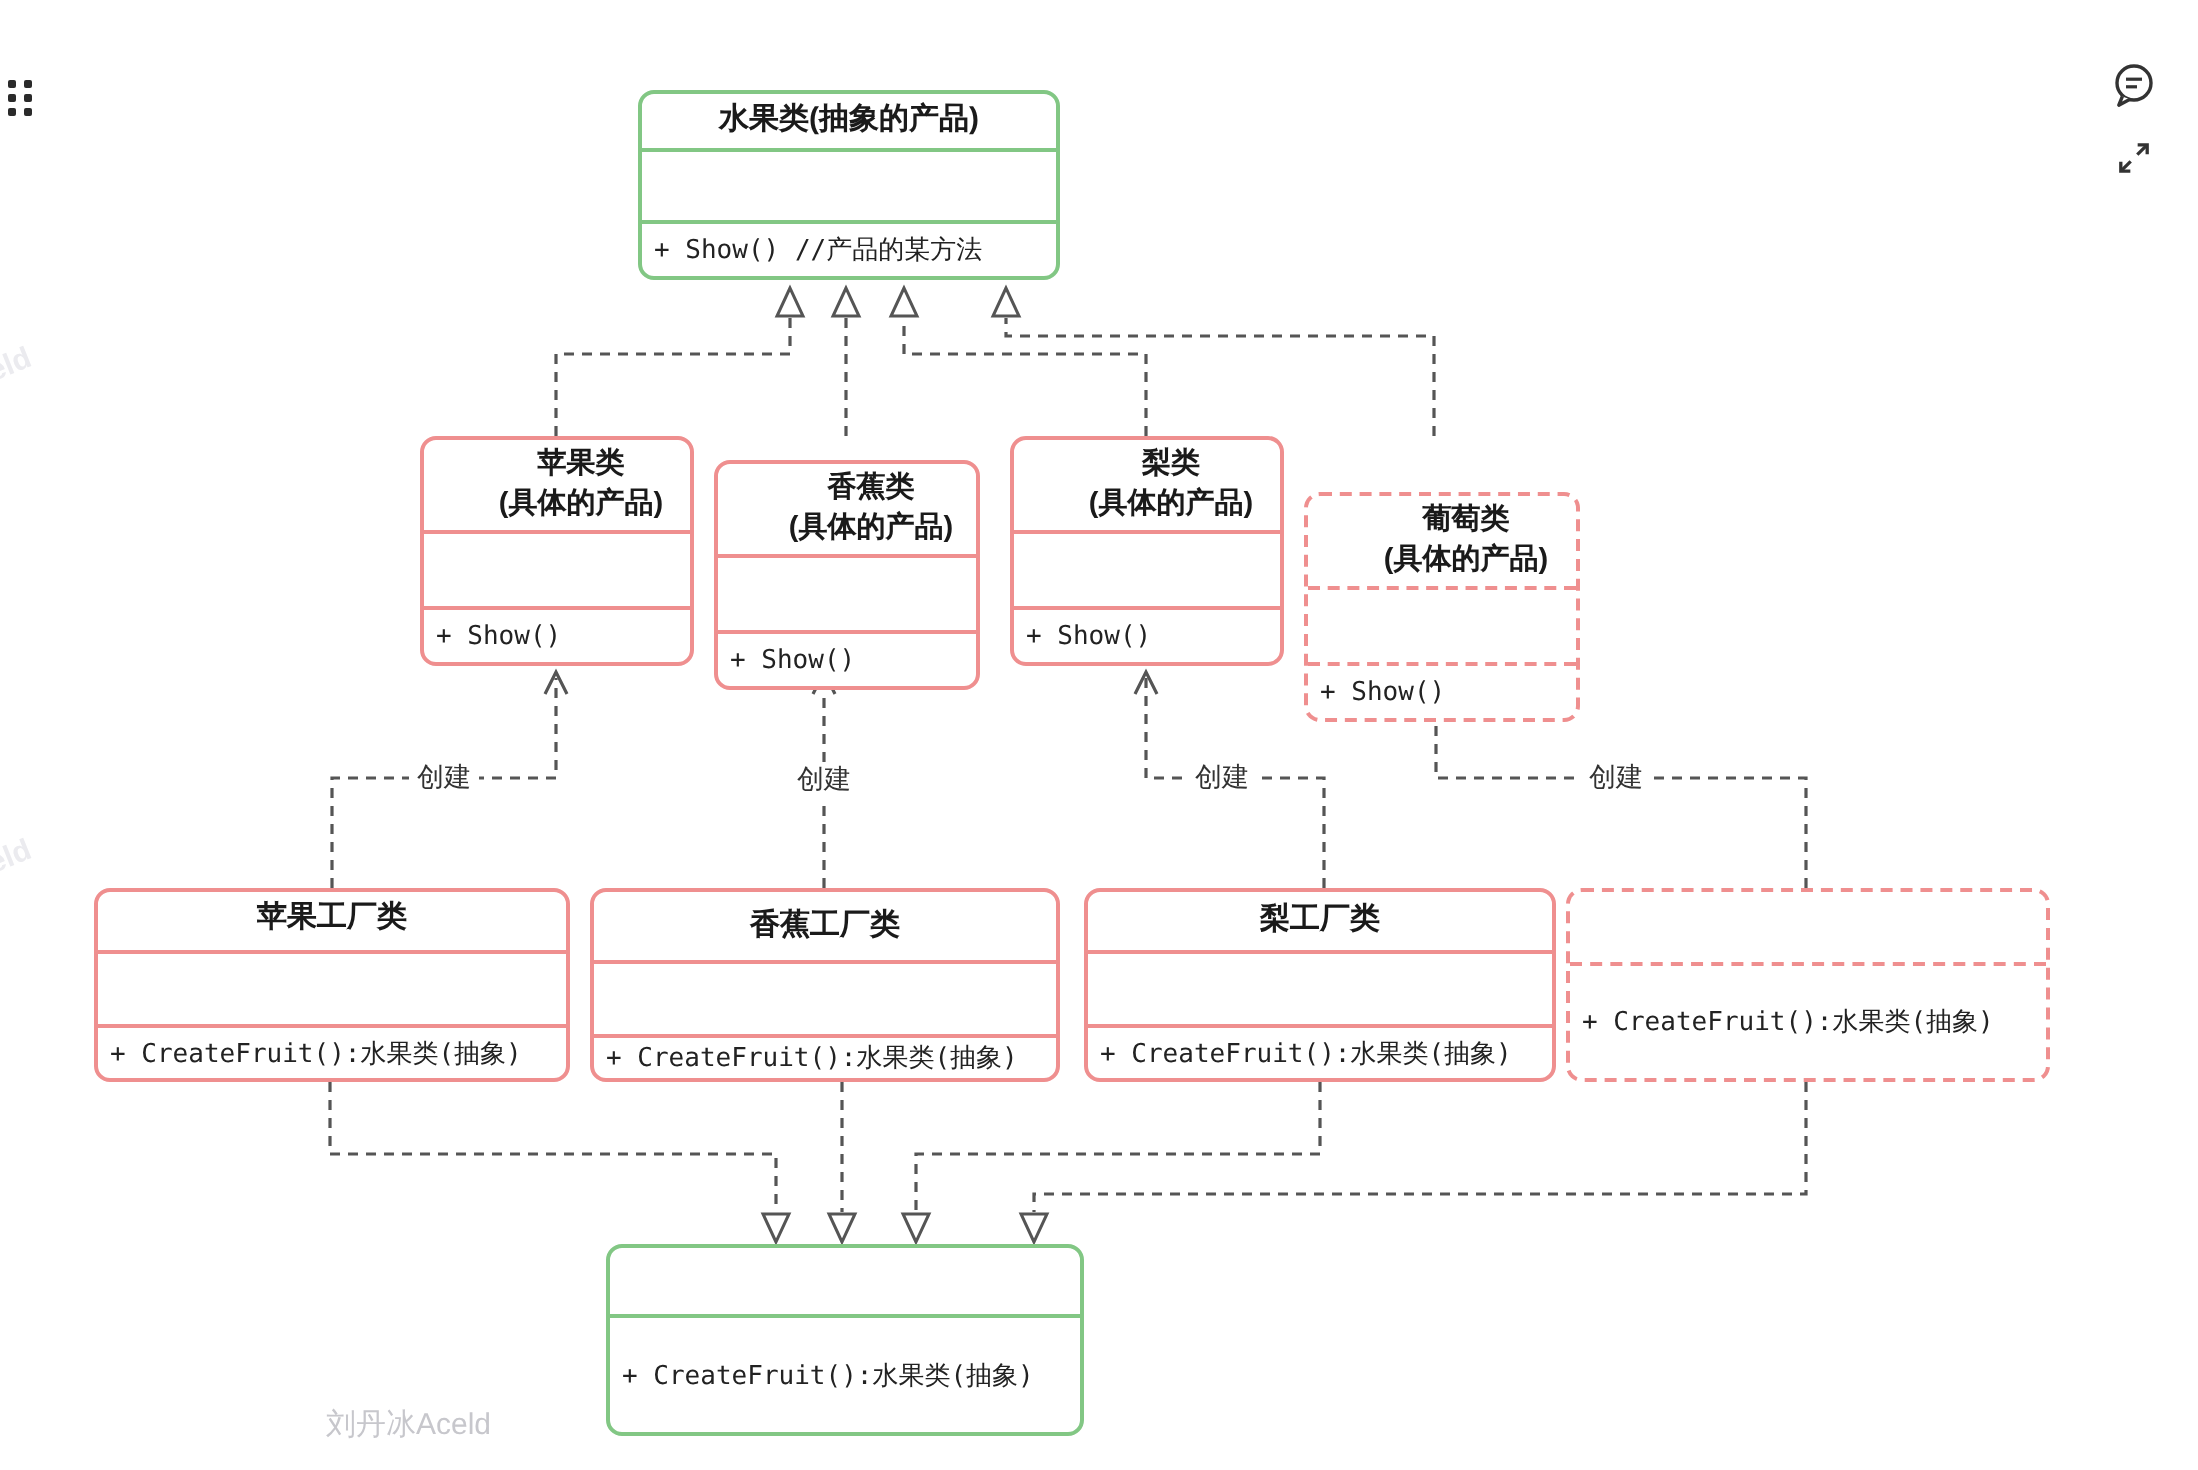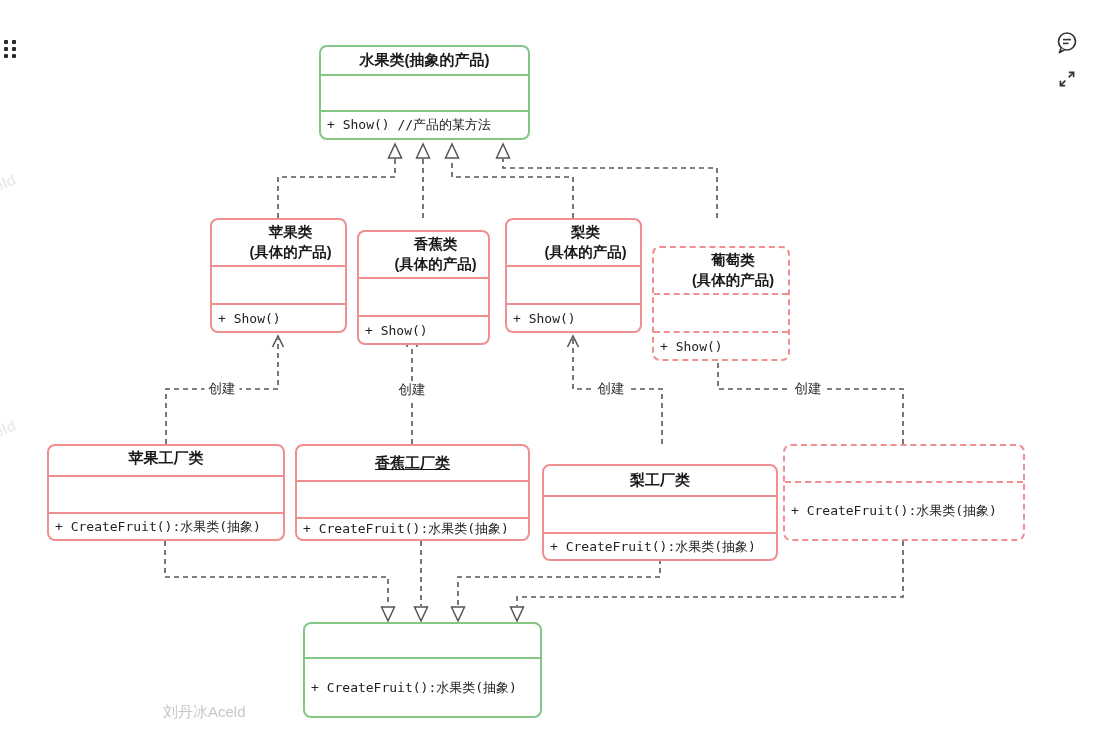--- a/index.html
+++ b/index.html
@@ -162,30 +162,30 @@
     <div class="sec-title" style="height:31px;font-family:Liberation Mono, monospace;">
         <span>苹果工厂类</span>
       </div>
     <div class="sec-attrs" style="height:37px;"></div>
     <div class="sec-methods">
         <span>+ CreateFruit():水果类(抽象)</span>
       </div>
   </div>
 
   <div class="box red" style="left:295px;top:444px;width:235px;height:97px;">
-    <div class="sec-title" style="height:36px;text-decoration:underline;">
+    <div class="sec-title" style="height:36px;">
         <span>香蕉工厂类</span>
       </div>
     <div class="sec-attrs" style="height:37px;"></div>
     <div class="sec-methods">
         <span>+ CreateFruit():水果类(抽象)</span>
       </div>
   </div>
 
-  <div class="box red" style="left:542px;top:444px;width:236px;height:97px;margin-top:20px;">
+  <div class="box red" style="left:542px;top:444px;width:236px;height:97px;">
     <div class="sec-title" style="height:31px;">
         <span>梨工厂类</span>
       </div>
     <div class="sec-attrs" style="height:37px;"></div>
     <div class="sec-methods">
         <span>+ CreateFruit():水果类(抽象)</span>
       </div>
   </div>
 
   <div class="box red dashed" style="left:783px;top:444px;width:242px;height:97px;">

